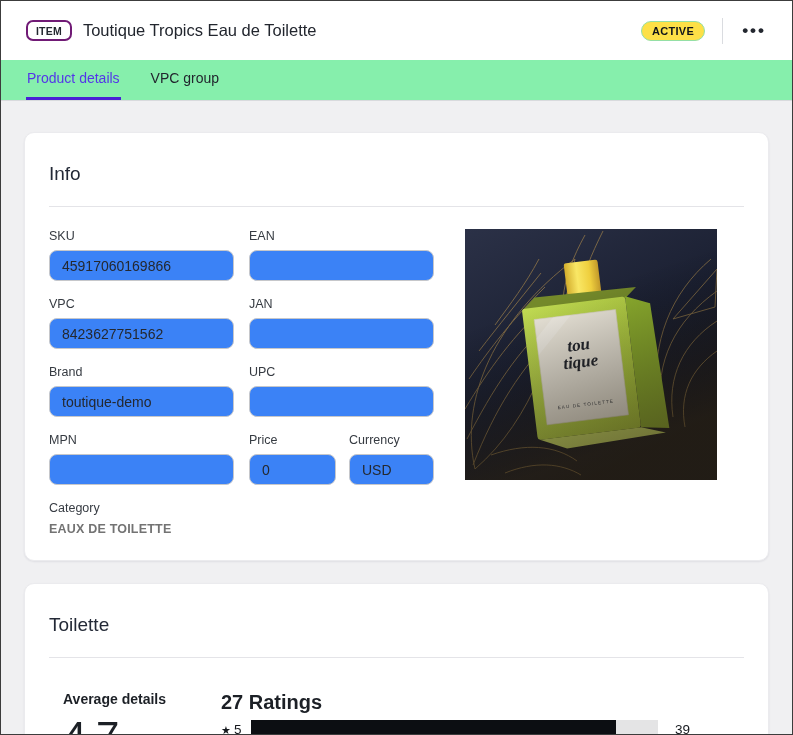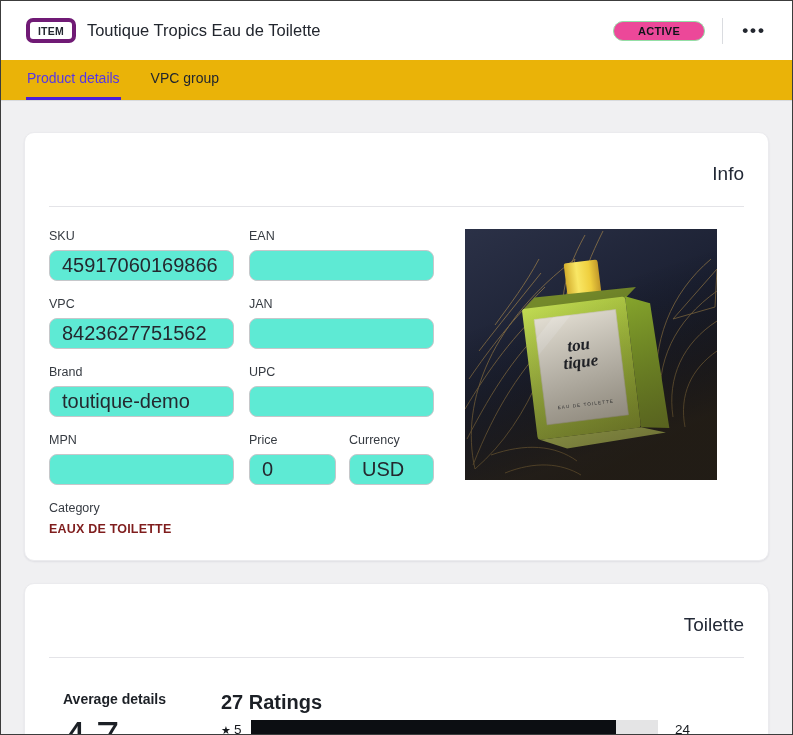--- a/index.html
+++ b/index.html
@@ -11,75 +11,75 @@
     overflow:hidden;
     color:#23272f;
   }
   
   .header {
     height:59px; background:#fff;
     display:flex; align-items:center;
     padding:0 24px 0 25px;
   }
   .item-badge {
-    border:4px solid #701a75; border-radius:7px;
+    border:2px solid #701a75; border-radius:7px;
     padding:3px 8px 2px; font-size:10.5px; font-weight:bold;
     letter-spacing:.2px; color:#23272f; background:#fff;
   }
   .page-title { font-size:16.5px; margin-left:11px; flex:1; color:#22262e; }
   .status-badge {
-    background:#ec4899; border:1px solid #94dfa6; color:#10141a;
+    background:#fde047; border:1px solid #94dfa6; color:#10141a;
     font-size:11px; font-weight:bold; letter-spacing:.3px;
-    border-radius:10px; padding:3px 24px;
+    border-radius:10px; padding:3px 10px;
   }
   .v-divider { width:1px; height:26px; background:#dadce0; margin:0 17px; }
   .kebab-btn {
     font-size:17px; font-weight:bold; letter-spacing:2px; color:#23272f;
     background:none; border:none; cursor:pointer; line-height:1; padding:4px 2px;
     font-family:"Liberation Sans", sans-serif;
   }
   
   .tabbar {
-    background:#eab308; padding:0 25px; display:flex; gap:29px;
+    background:#86efac; padding:0 25px; display:flex; gap:29px;
     border-bottom:1px solid #d8dadd;
   }
   .tab {
     font-size:14px; padding:10px 1px 11px; color:#22262e;
     border-bottom:3px solid transparent; cursor:pointer; background:none; border-top:none; border-left:none; border-right:none;
     font-family:"Liberation Sans", sans-serif;
   }
   .tab.active { color:#5435e9; border-bottom-color:#4a20d6; }
   
   .main {
     background:#f0f0f2; height:639px; padding:31px 23px 0; overflow:hidden;
   }
   .card {
     background:#fff; border:1px solid #ebebee; border-radius:10px;
     box-shadow:0 1px 2px rgba(27,31,59,.08);
     padding:24px 24px; margin-bottom:22px;
   }
-  .card h2 { font-size:19px; font-weight:400; color:#232936; margin:4px 0 19px; line-height:26px;text-align:right; }
+  .card h2 { font-size:19px; font-weight:400; color:#232936; margin:4px 0 19px; line-height:26px; }
   .card-divider { border:none; border-top:1px solid #e4e4e8; margin:0 0 22px; }
   
   .info-body { display:flex; align-items:flex-start; }
   .fields { width:393px; }
   .field-row { display:flex; gap:15px; margin-bottom:16px; }
   .field { width:185px; }
   .field.small { width:87px; }
   .field.small2 { width:85px; }
   .pair { display:flex; gap:13px; width:185px; }
   .field-label { display:block; font-size:12.5px; color:#363b42; margin-bottom:7px; }
   .field input {
-    width:100%; height:31px; background:#5eead4;
+    width:100%; height:31px; background:#3b82f6;
     border:1px solid #c6c7ca; border-radius:8px;
-    padding:0 12px; font-size:20px; color:#24282f;
+    padding:0 12px; font-size:14px; color:#24282f;
     font-family:"Liberation Sans", sans-serif;
   }
   .category { margin-top:2px; }
-  .category-value { font-size:12.5px; font-weight:bold; color:#7f1d1d; letter-spacing:.2px; margin-top:2px; }
+  .category-value { font-size:12.5px; font-weight:bold; color:#737373; letter-spacing:.2px; margin-top:2px; }
   .product-image { margin-left:23px; width:252px; height:251px; flex:none; }
   
   .content-card { height:320px; }
   .content-body { display:flex; margin-top:33px; }
   .avg-block { margin-left:14px; width:158px; flex:none; }
   .avg-label { font-size:14px; font-weight:bold; color:#1c2026; }
   .avg-value-row { display:flex; align-items:baseline; margin-top:6px; }
   .avg-value { font-size:42px; font-weight:500; color:#1c2026; letter-spacing:-1px; }
   .ratings-block { flex:1; }
   .ratings-heading { font-size:20px; font-weight:bold; color:#1c2026; margin-bottom:6px; }
@@ -252,20 +252,20 @@
         </div>
       </div>
       <div class="ratings-block">
         <div class="ratings-heading">27 Ratings</div>
 
         <div class="rating-row">
           <span class="star-label"><span class="star-glyph">★</span><span>5</span></span>
           <div class="bar">
             <div class="bar-fill" style="width: 89.7%;"></div>
           </div>
-          <span class="bar-count">24</span>
+          <span class="bar-count">39</span>
         </div>
 
       </div>
     </div>
   </section>
 
 </div>
 
 </body></html>

